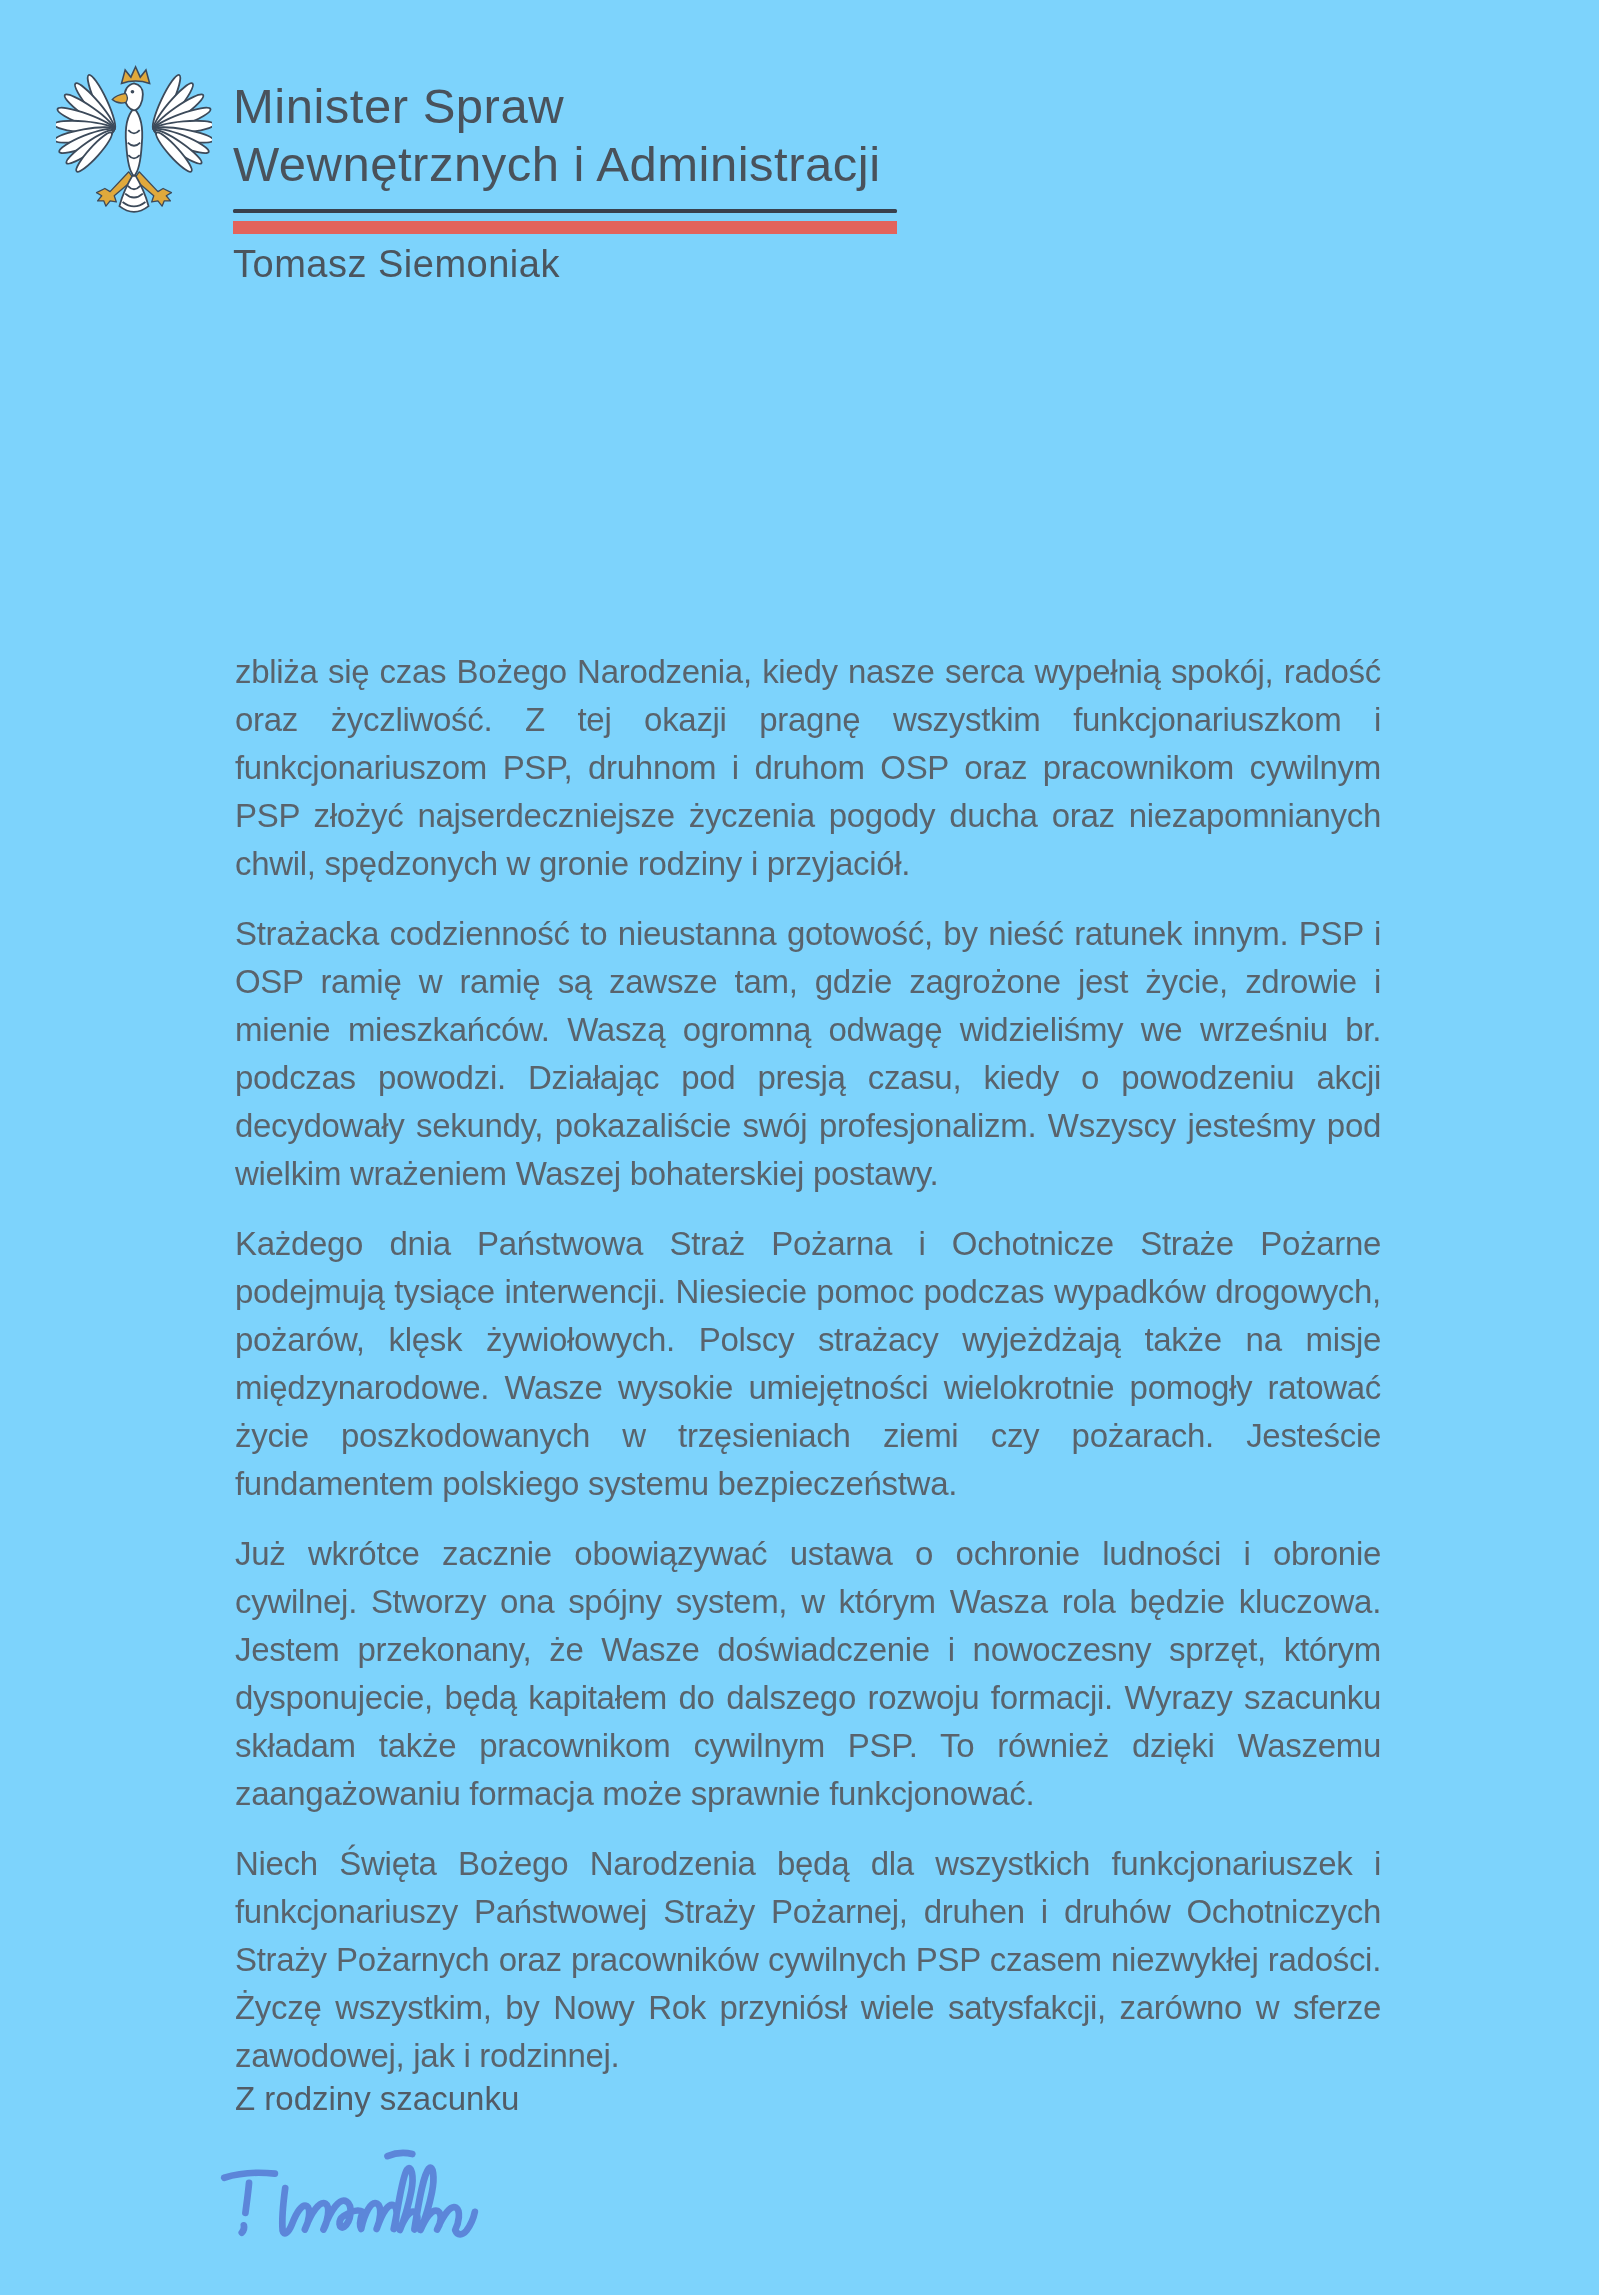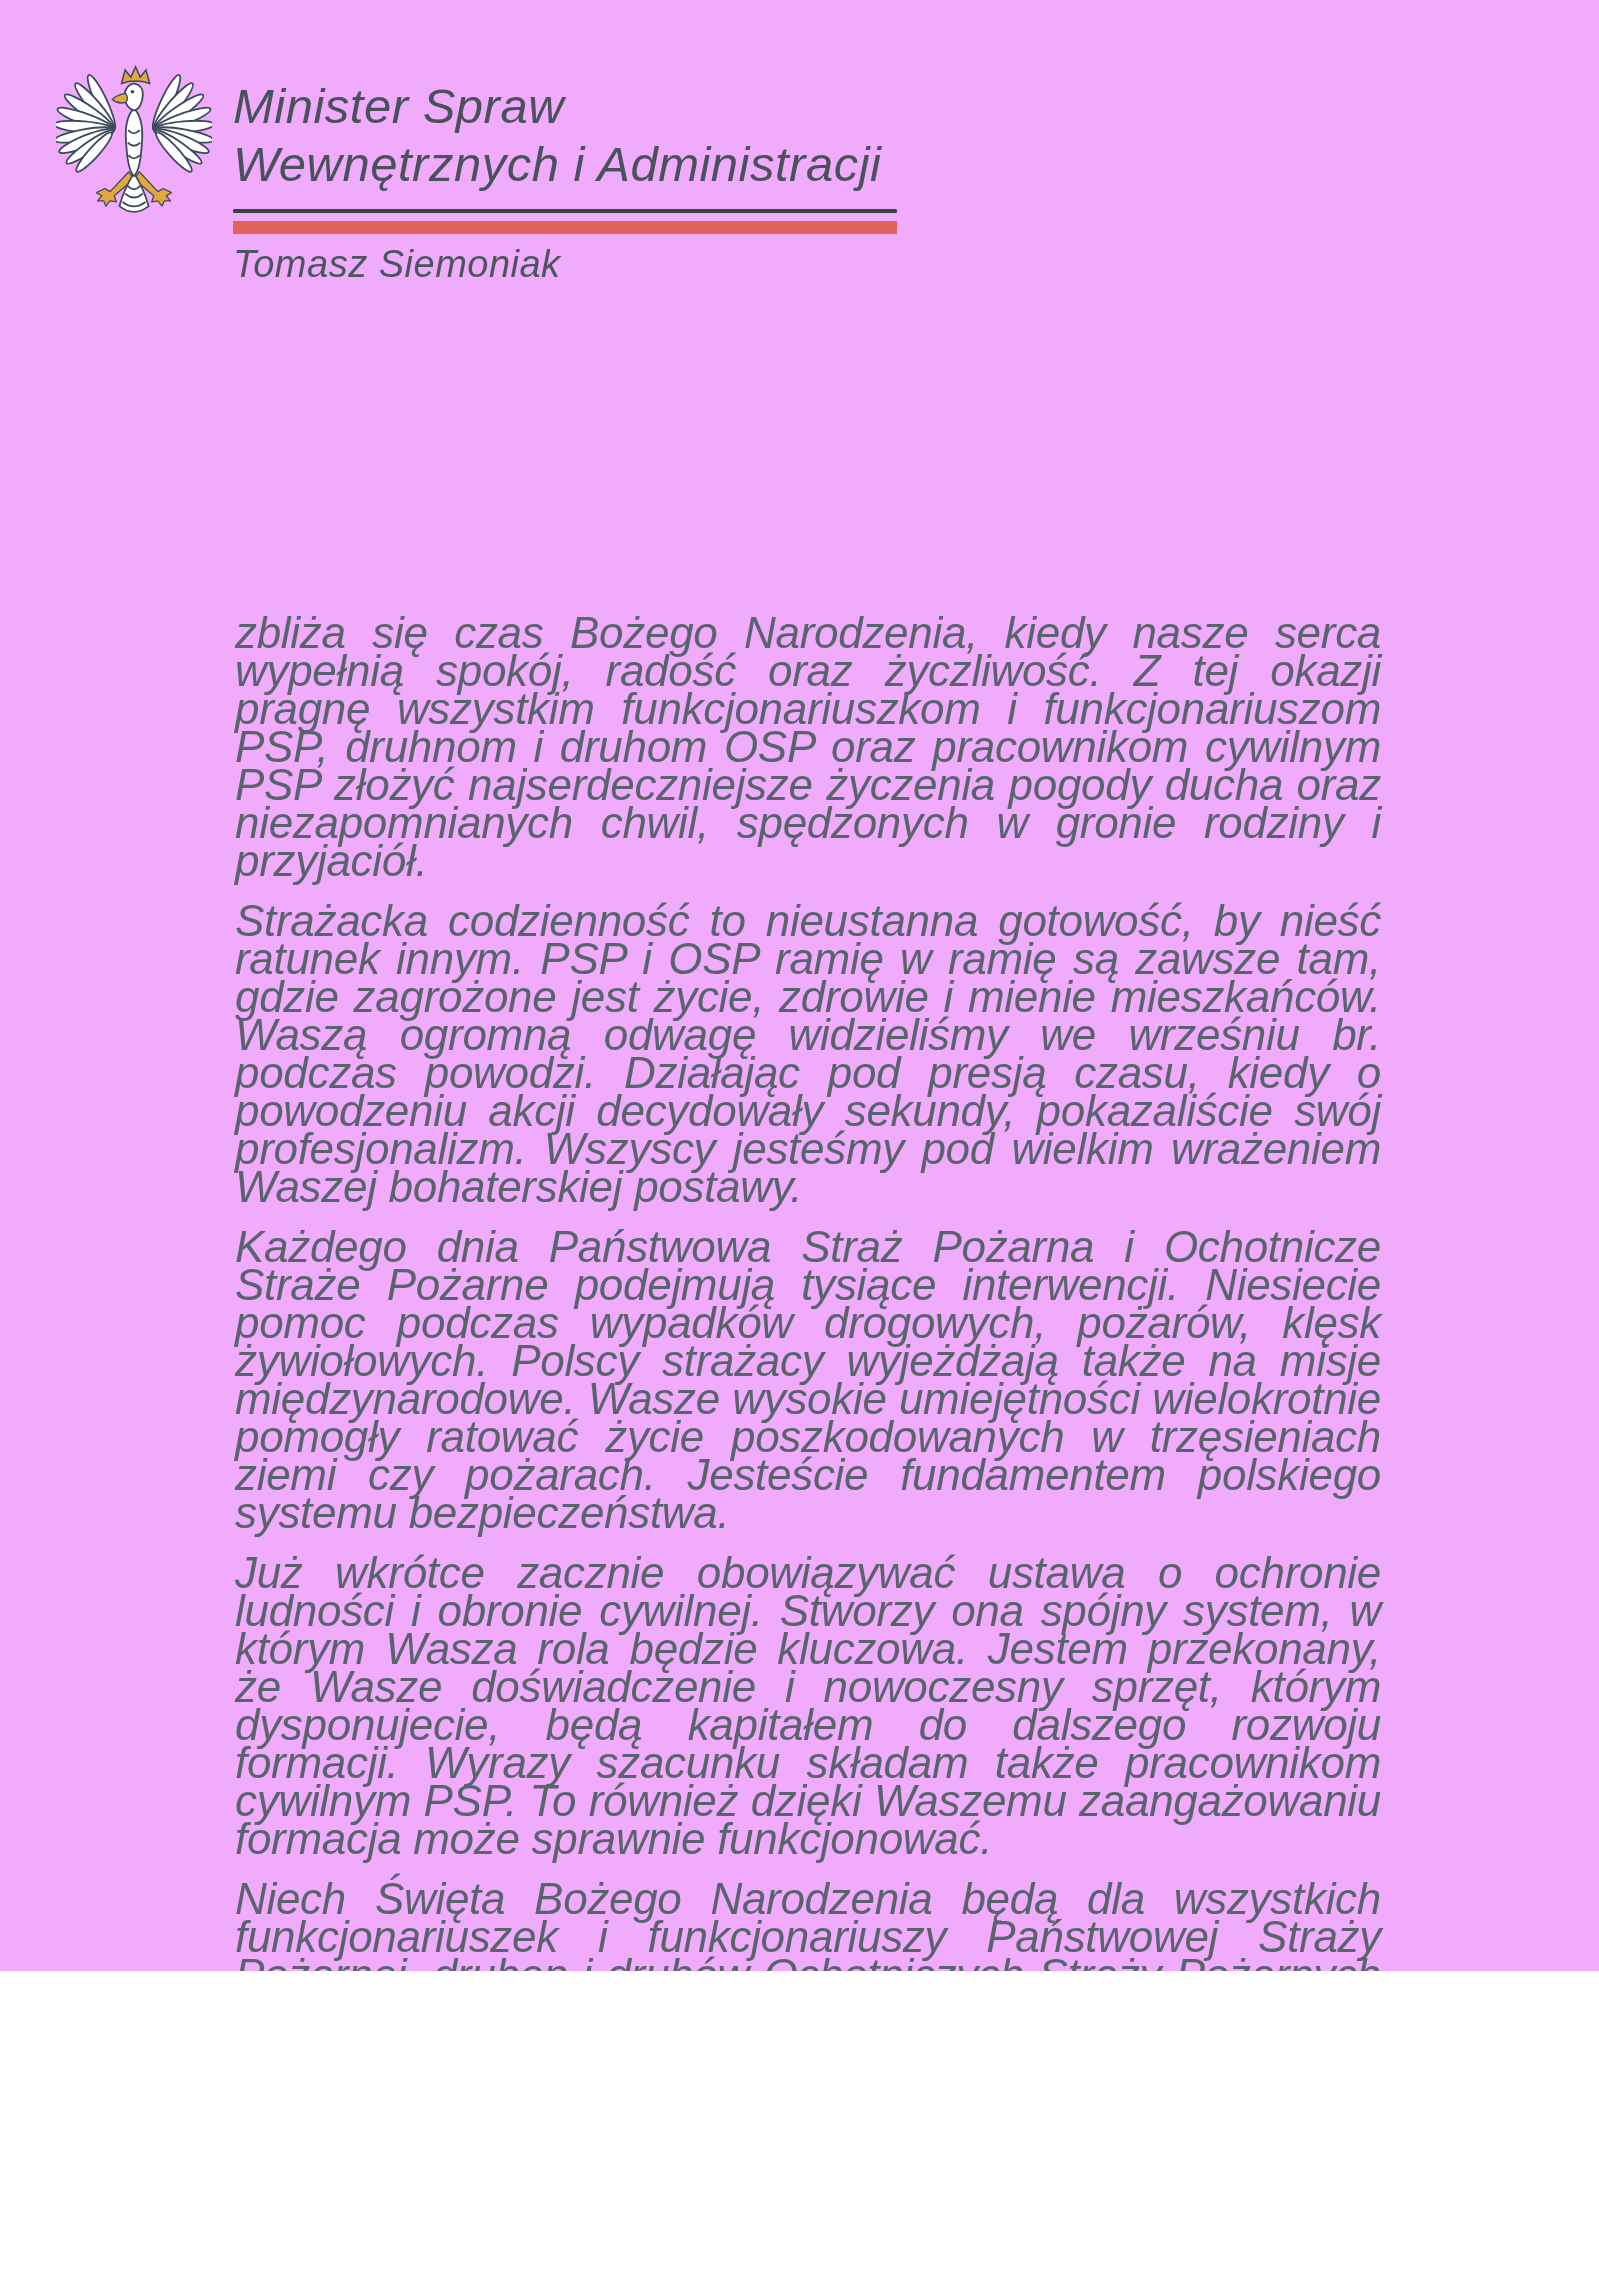--- a/index.html
+++ b/index.html
@@ -1,22 +1,21 @@
 <!DOCTYPE html>
 <html lang="pl" style="font-size:8.3px"><head>
 <meta charset="utf-8">
 <style>
   html,body{margin:0;padding:0;background:#ffffff;}
   .page{
     position:relative;
-    width:1599px;height:1971px;
-    background:#f0abfc;
+    width:1599px;height:2295px;
+    background:#7dd3fc;
     font-family:"Liberation Sans",sans-serif;
     overflow:hidden;
-    font-style:italic;
   }
   .eagle{
     position:absolute;left:56px;top:63px;width:156px;height:175px;
   }
   .letterhead-text{
     position:absolute;left:233px;top:77px;
     font-size:49px;line-height:58px;letter-spacing:0.5px;
     color:#49525b;font-weight:400;
     white-space:nowrap;
   }
@@ -32,22 +31,22 @@
     position:absolute;left:233px;top:243px;
     font-size:38px;color:#4b555e;letter-spacing:0.5px;
     white-space:nowrap;
   }
   .salutation{
     position:absolute;left:235px;top:388px;
     font-size:35px;line-height:50px;font-weight:700;
     color:#525c66;letter-spacing:0.3px;
   }
   .body-text{
-    position:absolute;left:235px;top:614px;width:1146px;
-    font-size:44px;line-height:38px;color:#59636c;
+    position:absolute;left:235px;top:648px;width:1146px;
+    font-size:33px;line-height:48px;color:#59636c;
     text-align:justify;letter-spacing:-0.3px;
   }
   .body-text p{margin:0 0 22px 0;}
   .valediction{
     position:absolute;left:235px;top:2080px;
     font-size:33px;color:#525c66;
   }
   .signature{
     position:absolute;left:217px;top:2127px;width:310px;height:145px;
   }

